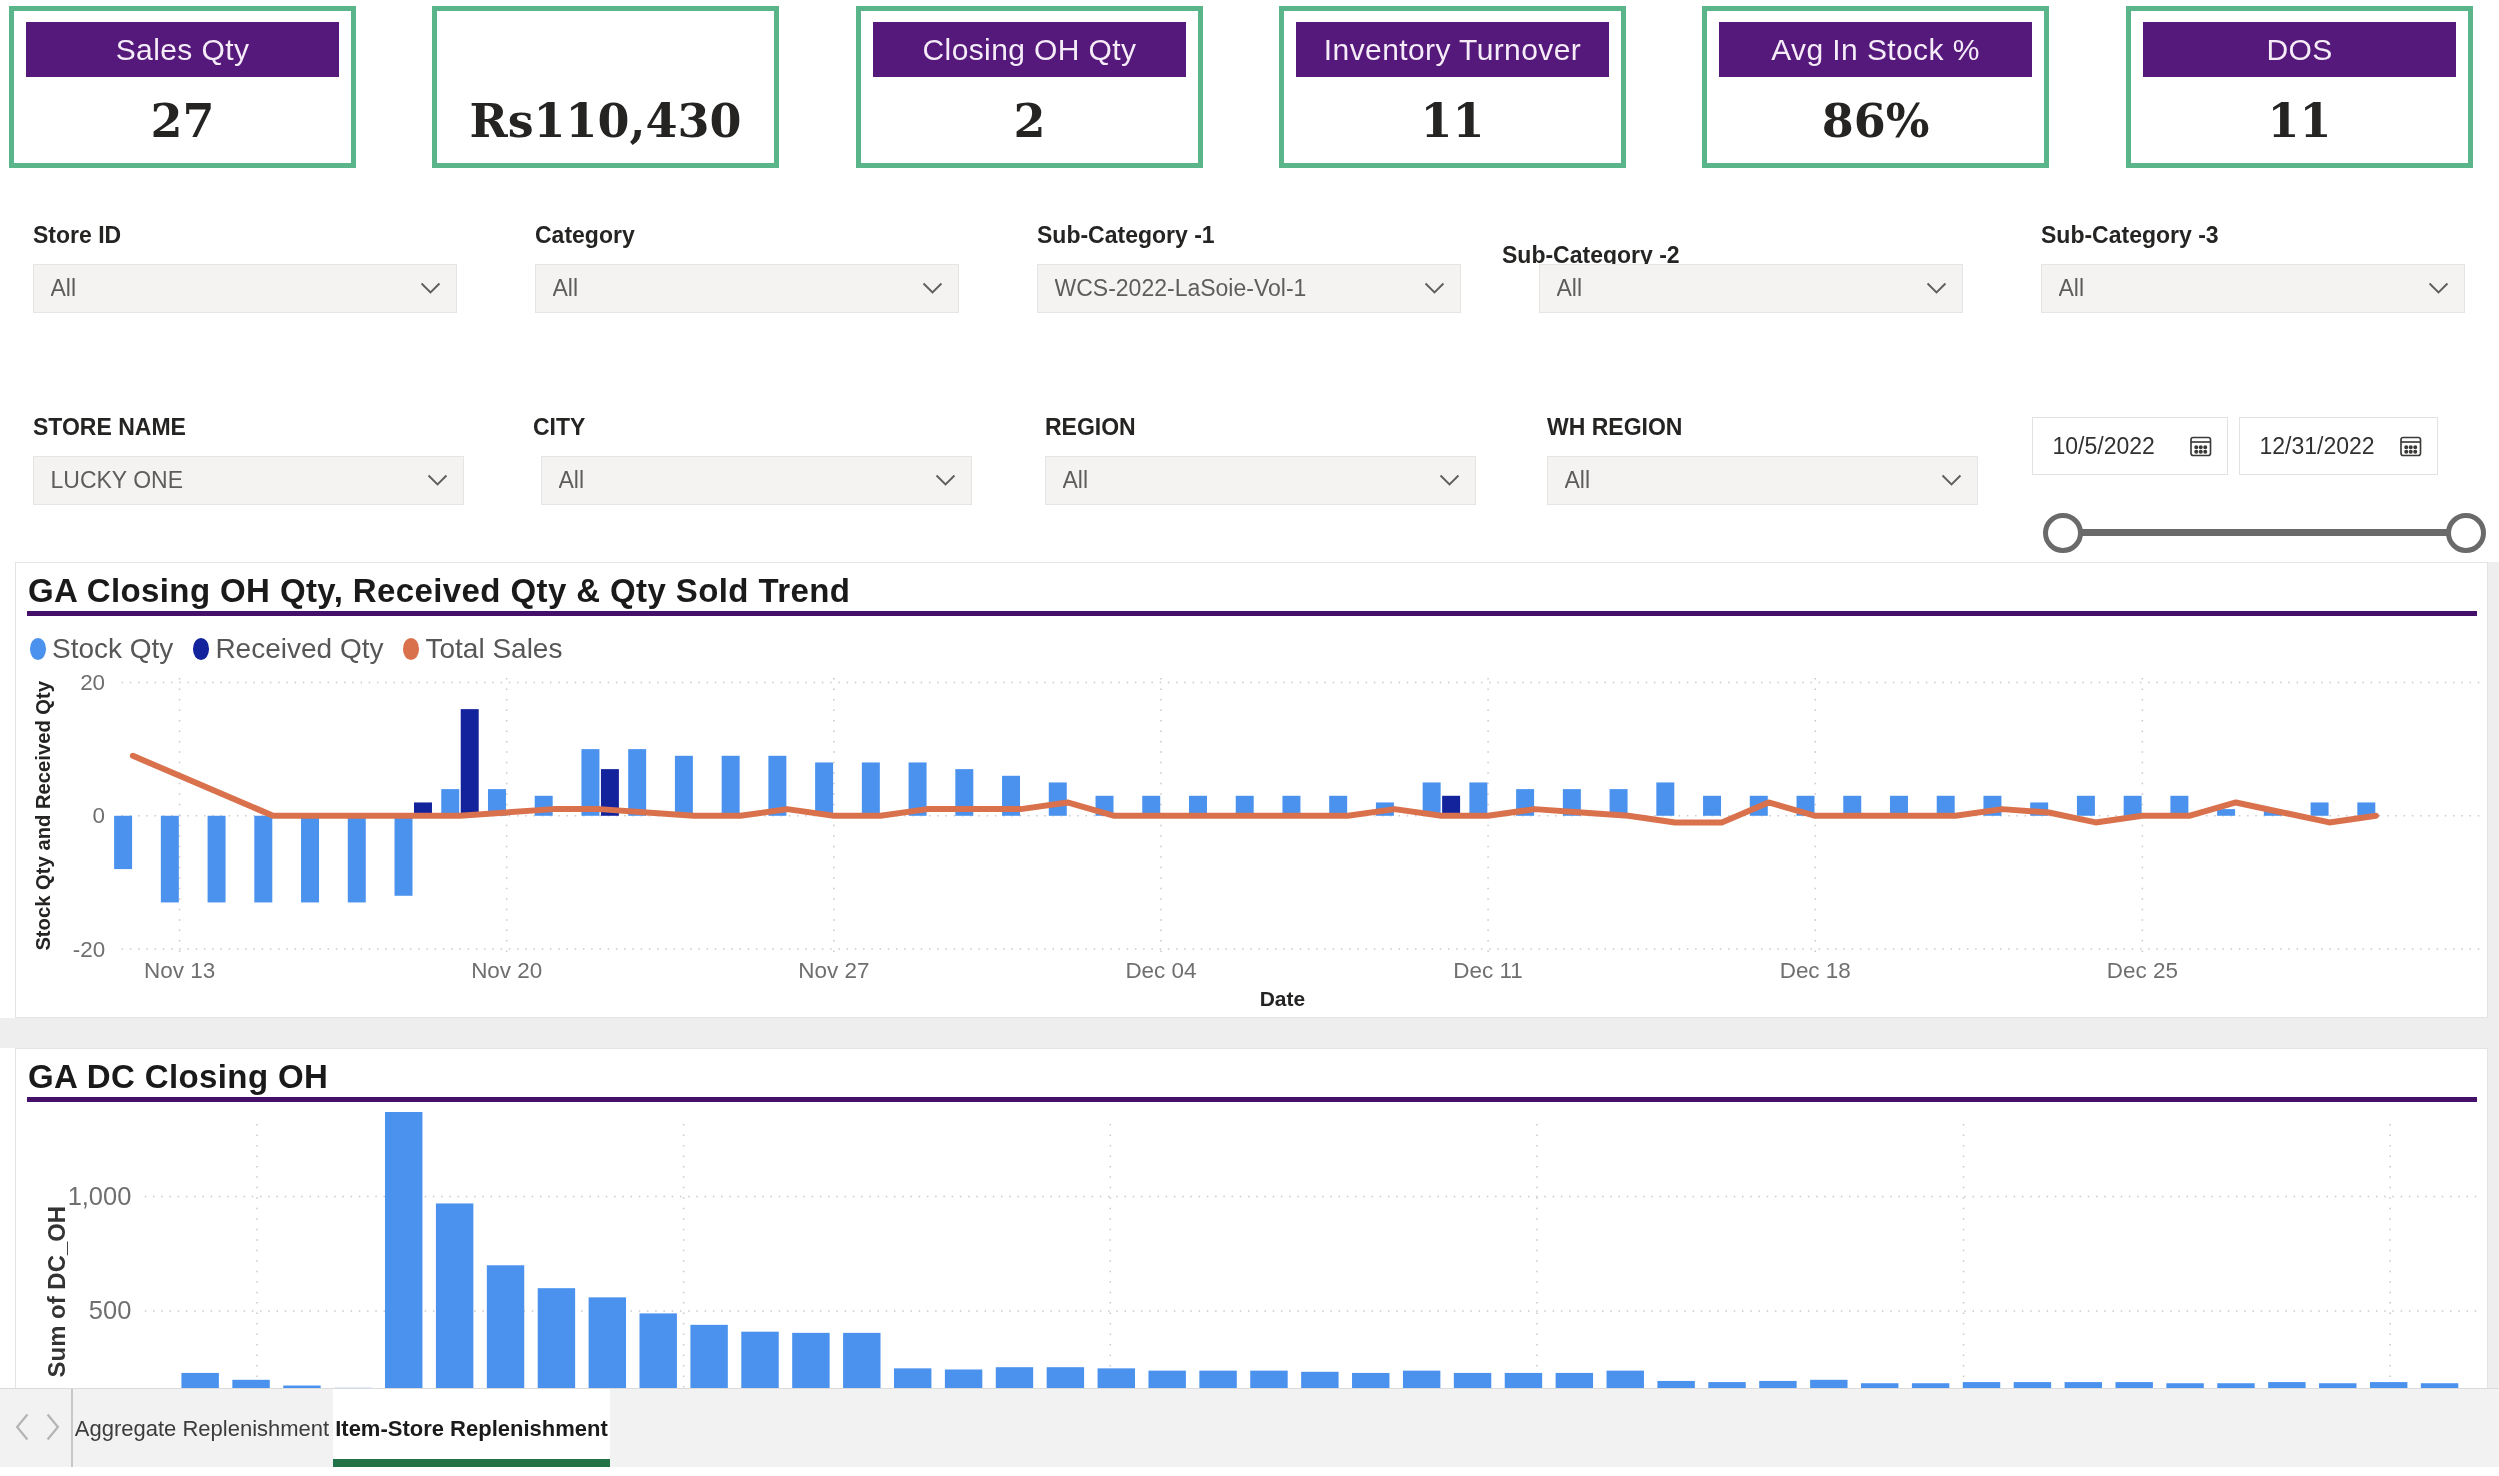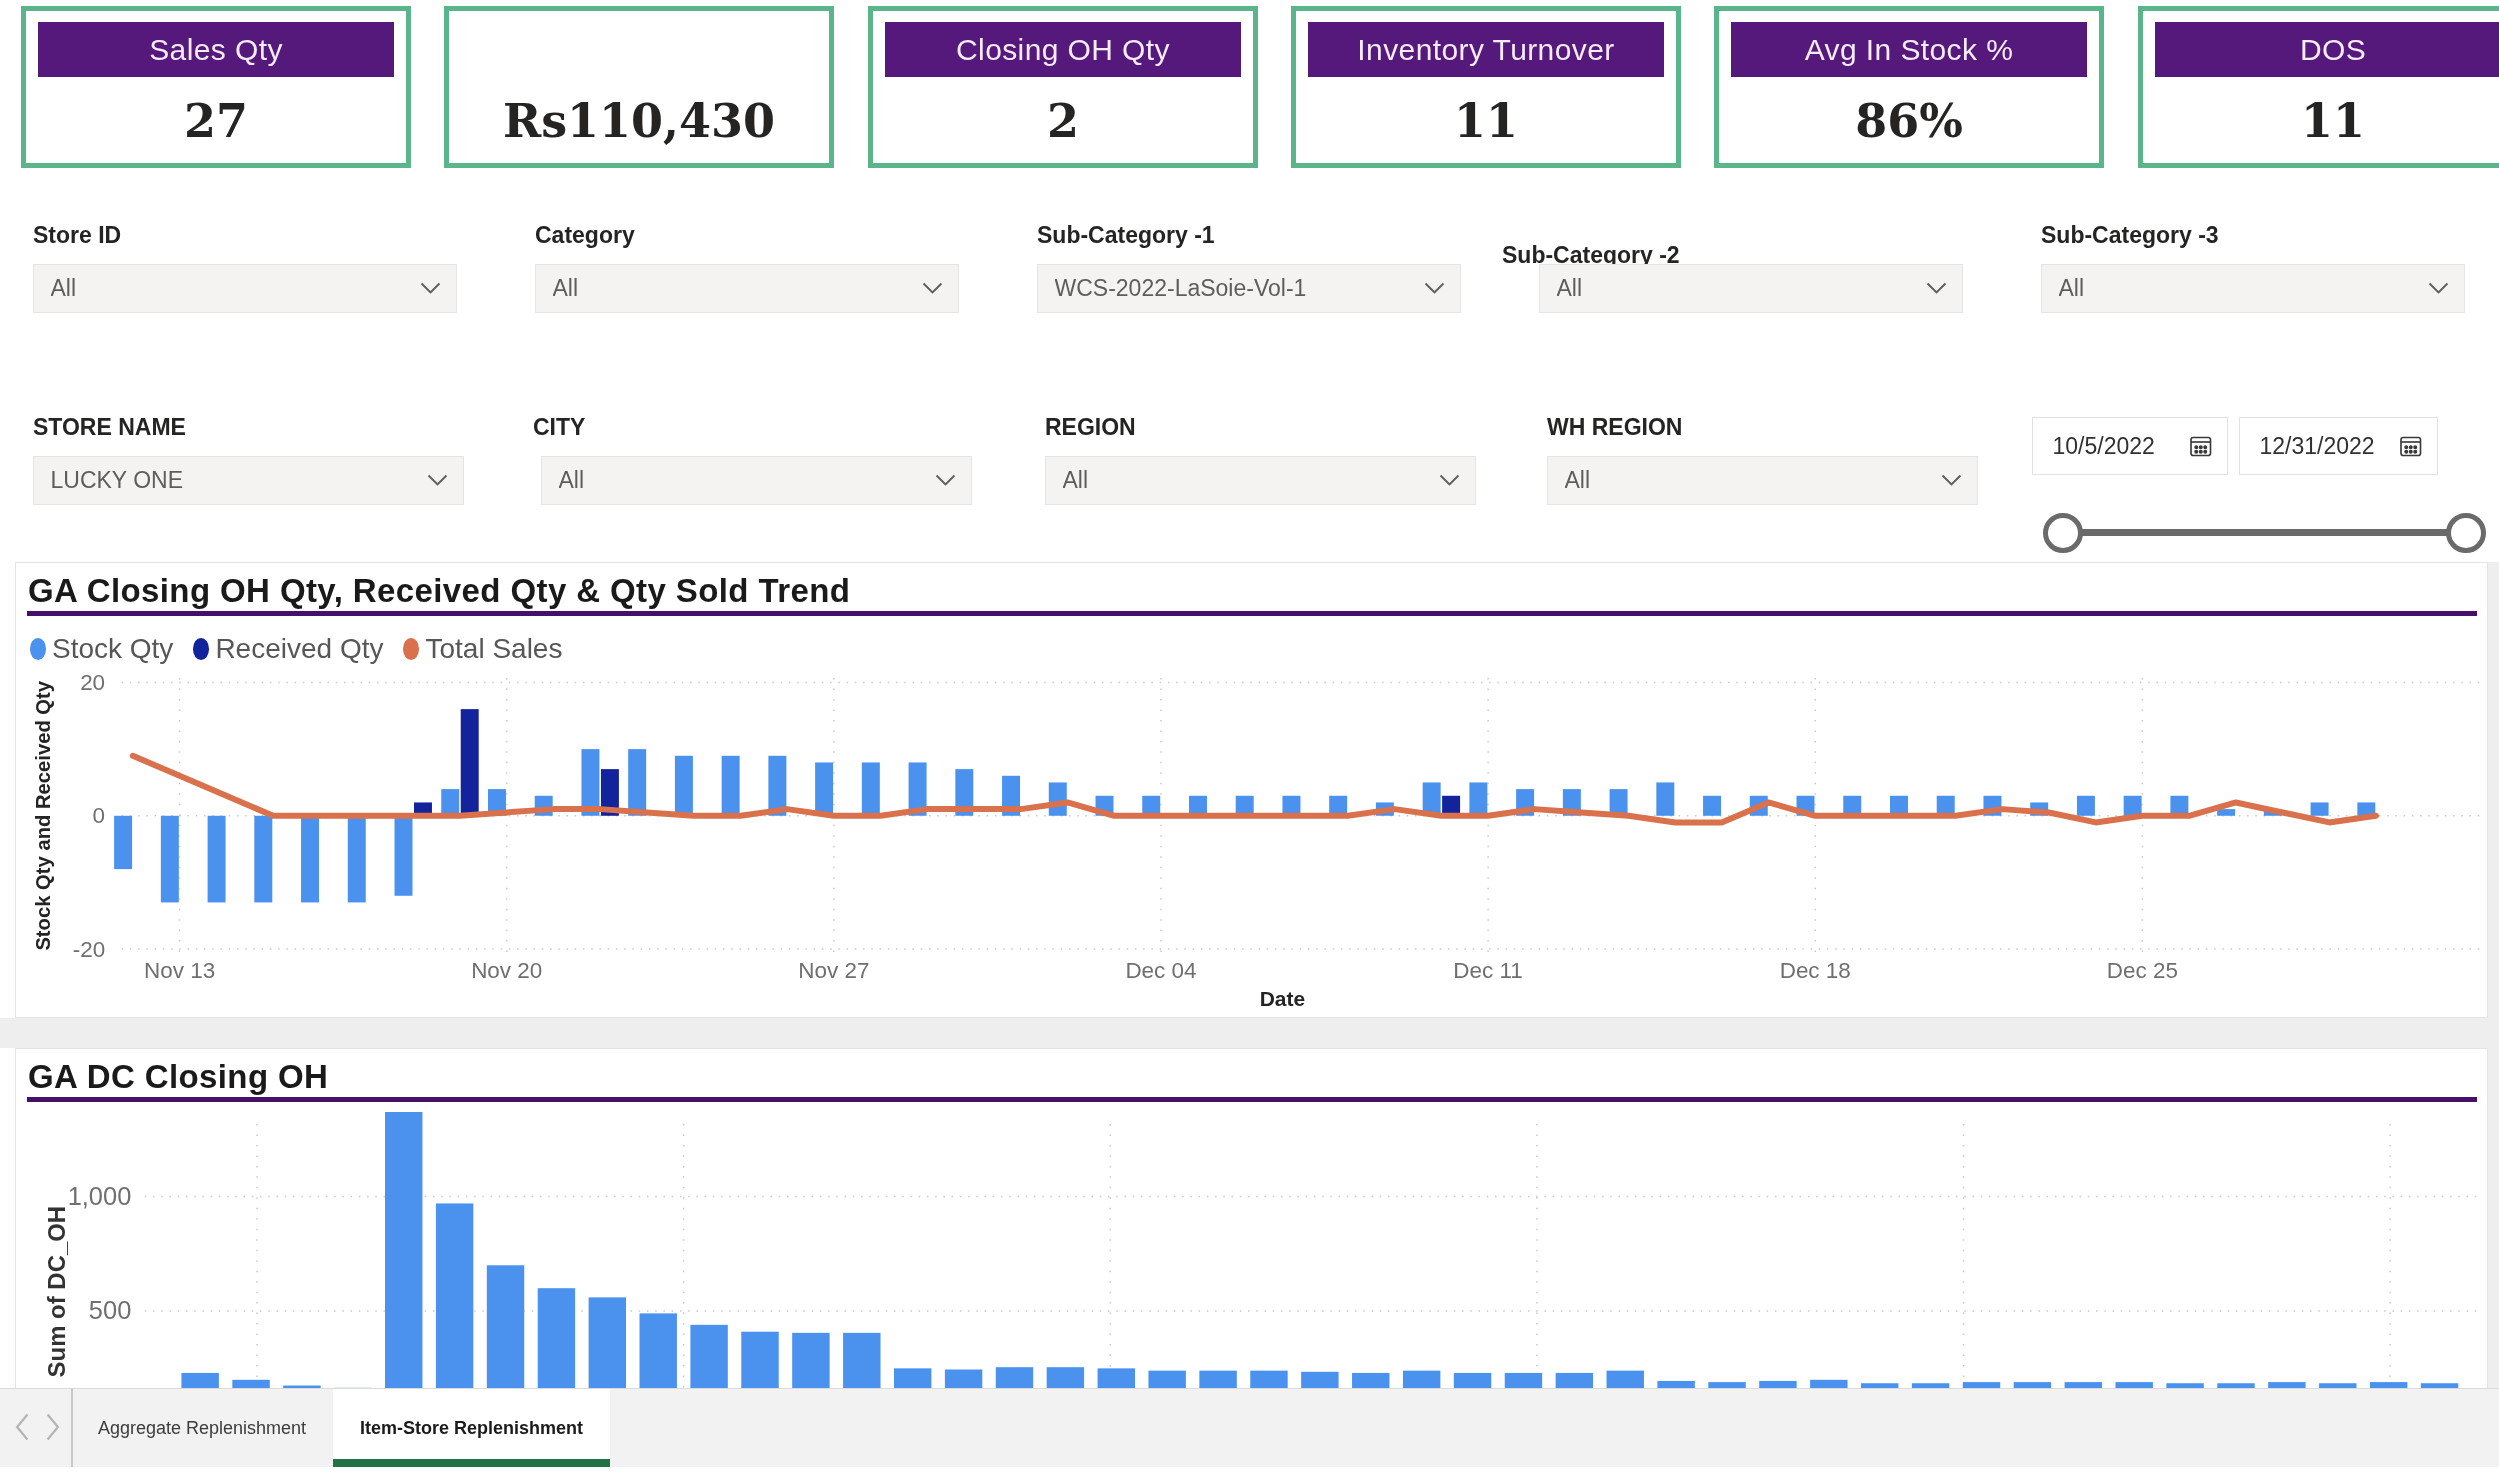--- a/index.html
+++ b/index.html
@@ -1,20 +1,20 @@
 <!DOCTYPE html>
 <html style="font-size:12px"><head>
 <meta charset="utf-8">
 <style>
   html,body{margin:0;padding:0;background:#ffffff;font-family:"Liberation Sans",sans-serif;}
   body{width:2500px;height:1477px;position:relative;overflow:hidden;}
 
   
   .kpi-row{position:absolute;left:0;top:0;width:2500px;height:180px;}
-  .kpi-card{position:absolute;top:6px;width:390px;height:162px;background:#ffffff;border:5.2px solid #5ab58a;box-sizing:border-box;margin-left:12px;}
+  .kpi-card{position:absolute;top:6px;width:347px;height:162px;background:#ffffff;border:5.2px solid #5ab58a;box-sizing:border-box;}
   .kpi-head{position:absolute;left:12px;right:12px;top:11.2px;height:55px;background:#55187b;color:#f5ecf8;
             font-size:30px;display:flex;align-items:center;justify-content:center;letter-spacing:0.4px;}
   .kpi-value{position:absolute;left:0;right:0;top:69px;height:82px;display:flex;align-items:center;justify-content:center;
              font-family:"DejaVu Serif",serif;font-weight:700;font-size:46px;color:#252423;}
 
   
   .filter-label{position:absolute;font-size:23px;font-weight:700;color:#252423;white-space:nowrap;}
   .dropdown{position:absolute;height:49px;background:#f4f3f2;border:1.5px solid #e7e5e4;box-sizing:border-box;
             display:flex;align-items:center;cursor:pointer;}
   .dropdown .val{margin-left:16.5px;font-size:23px;color:#5f5d5b;flex:1;white-space:nowrap;overflow:hidden;}
@@ -38,21 +38,21 @@
   .legend-item{display:flex;align-items:center;margin-right:19.5px;cursor:pointer;}
   .legend-dot{width:16.5px;height:22px;border-radius:50%;margin-right:6px;}
   .legend-label{font-size:28px;color:#575757;}
   .chart-svg{position:absolute;left:0;}
 
   
   .tabbar{position:absolute;left:0;top:1388px;width:2500px;height:79px;background:#f2f2f2;border-top:0.7px solid #dcdbdb;box-sizing:border-box;z-index:20;}
   .tab-nav{position:absolute;top:21px;display:flex;cursor:pointer;}
   .tabbar-divider{position:absolute;top:0;bottom:0;width:1.5px;background:#c9c8c7;}
   .sheet-tab{position:absolute;top:0;height:79px;display:flex;align-items:center;justify-content:center;
-             font-size:18px;color:#3c3c3c;cursor:pointer;white-space:nowrap;}
+             font-size:22px;color:#3c3c3c;cursor:pointer;white-space:nowrap;}
   .sheet-tab.active{background:#ffffff;font-weight:700;color:#1b1b1b;}
   .sheet-tab.active .greenbar{position:absolute;left:0;right:0;bottom:0;height:9px;background:#217346;}
   .below-tabs{position:absolute;left:0;top:1467px;width:2500px;height:9.7px;background:#ffffff;z-index:20;}
 </style>
 </head>
 <body>
 
 <div class="kpi-row">
     <div class="kpi-card" style="left: 9px;">
     <div class="kpi-head">Sales Qty</div>

